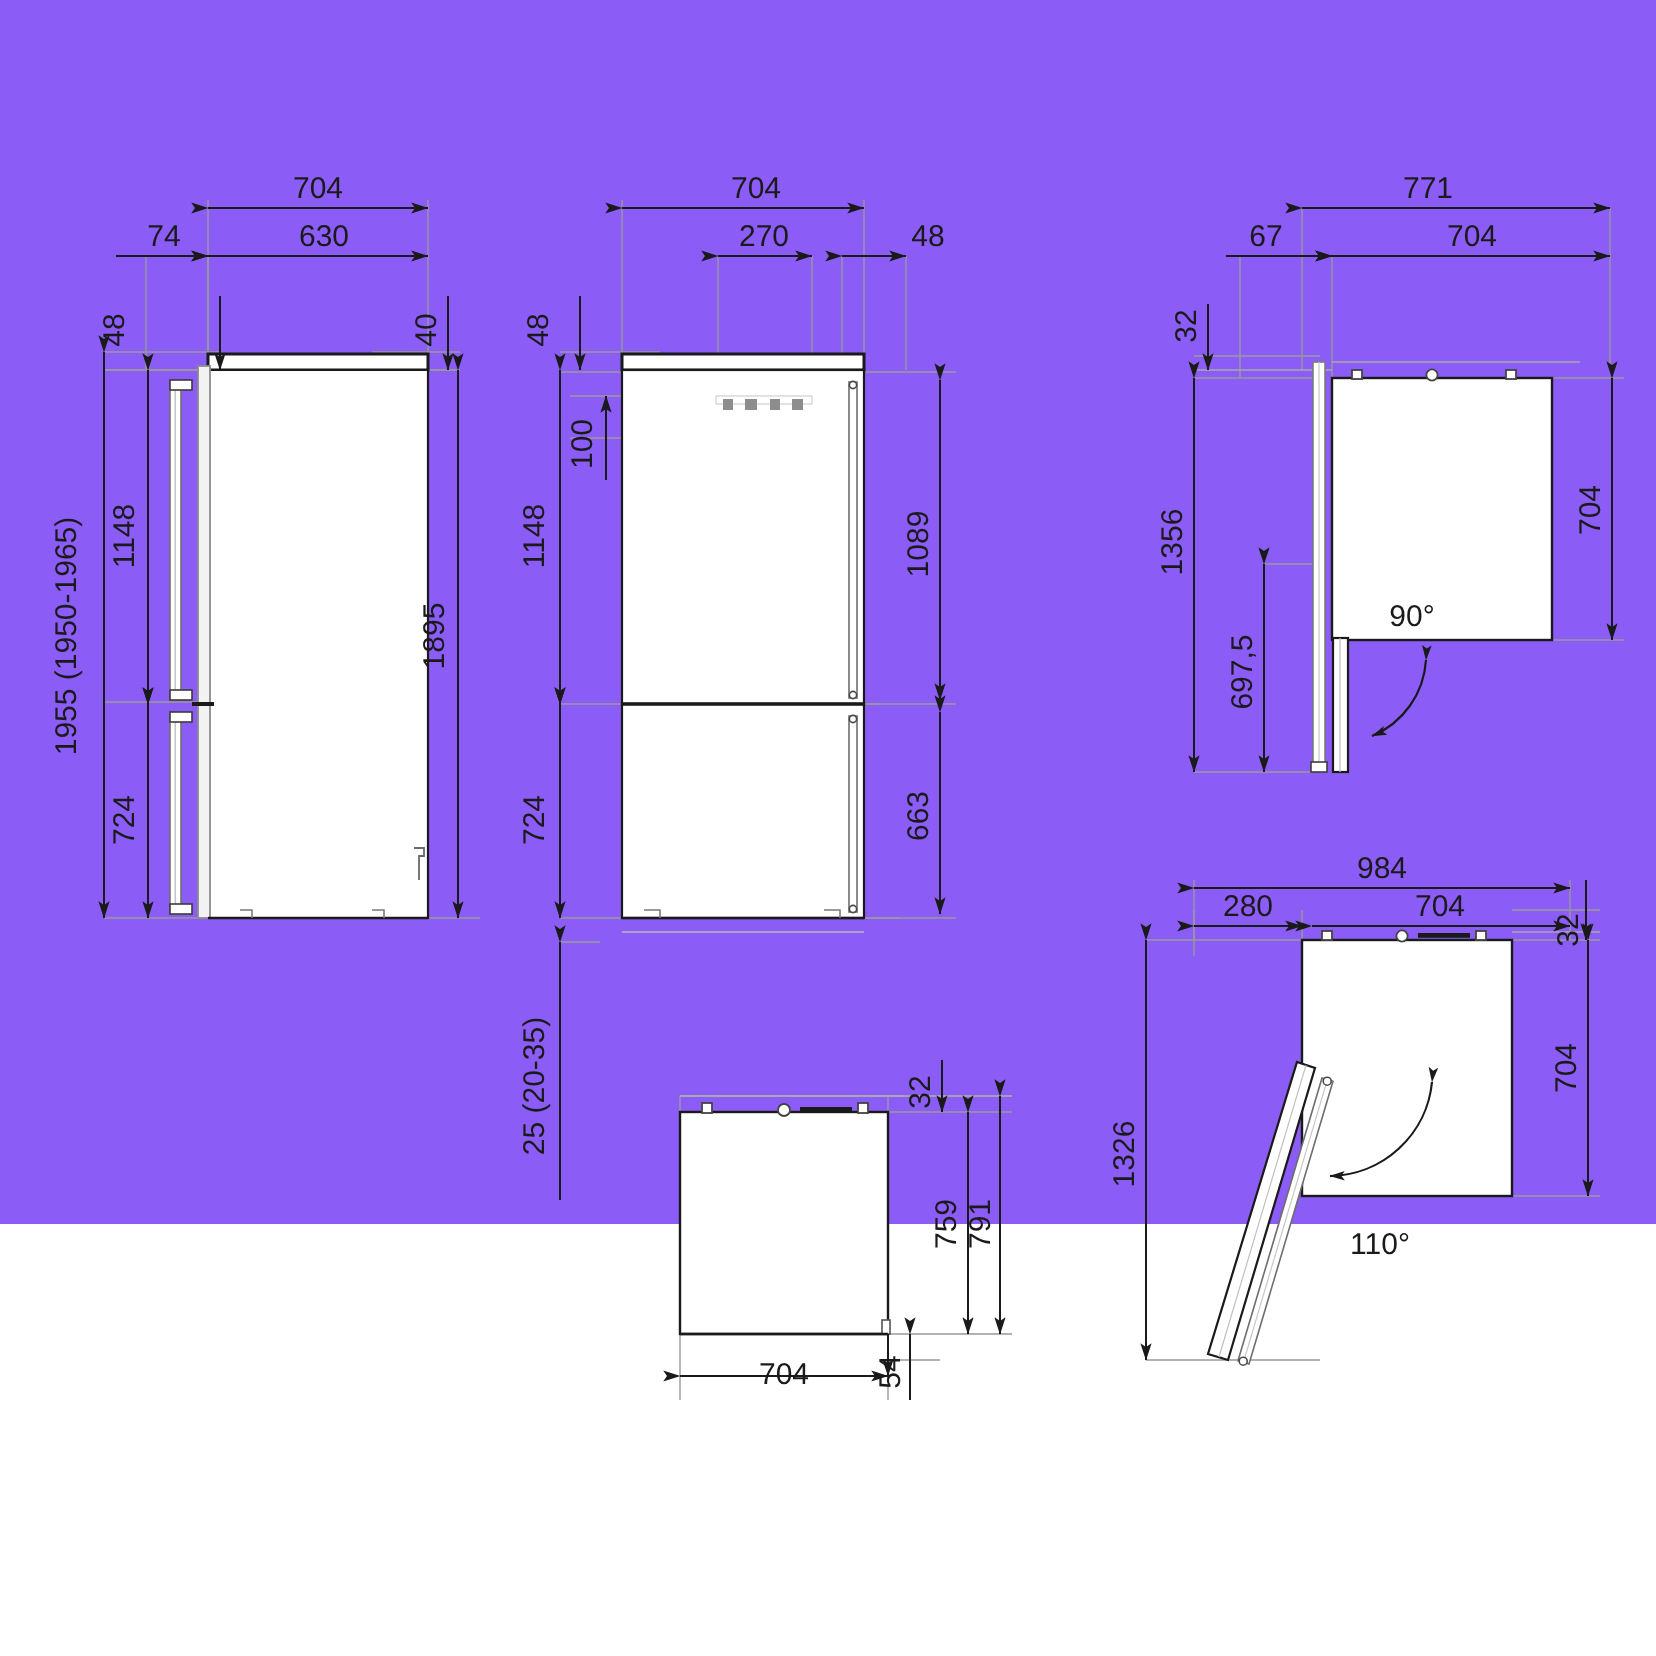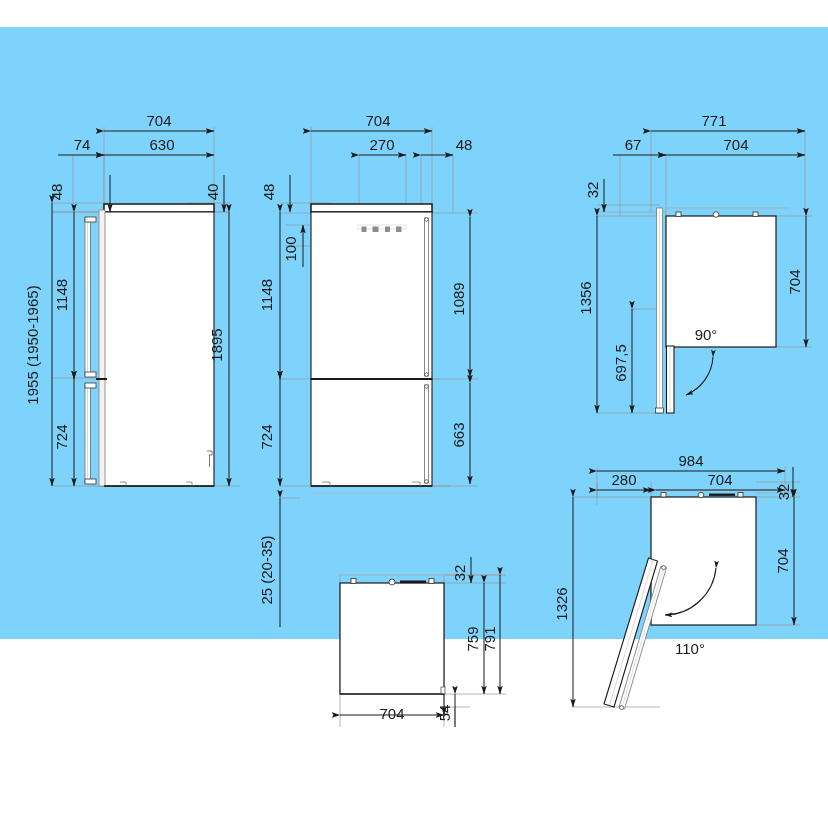--- a/index.html
+++ b/index.html
@@ -1,17 +1,17 @@
 <!DOCTYPE html>
 <html><head>
 <meta charset="utf-8">
 <style>
   html,body{margin:0;padding:0;background:#ffffff;}
   body{width:828px;height:828px;font-family:"Liberation Sans",sans-serif;overflow:hidden;}
-  #sheet{position:relative;width:828px;height:612px;background:#7dd3fc;margin-top:27px;}
+  #sheet{position:relative;width:828px;height:612px;background:#8b5cf6;}
   svg#drawing{position:absolute;left:0;top:0;width:828px;height:828px;display:block;}
   .dimtxt{font-family:"Liberation Sans",sans-serif;font-size:15px;fill:#1a1a1a;}
 </style>
 </head>
 <body>
 
 <div id="sheet">
 <svg id="drawing" viewBox="0 0 828 828">
   <defs>
     <marker id="ah" markerWidth="9" markerHeight="9" refX="8.4" refY="3" orient="auto" markerUnits="userSpaceOnUse">

